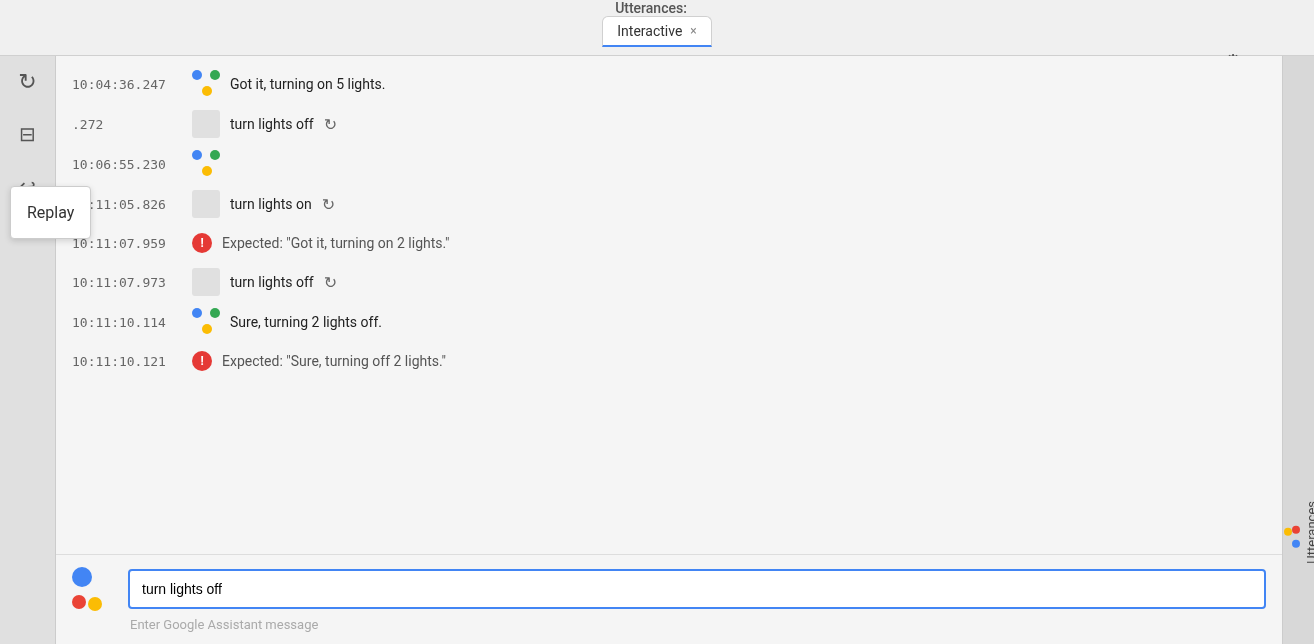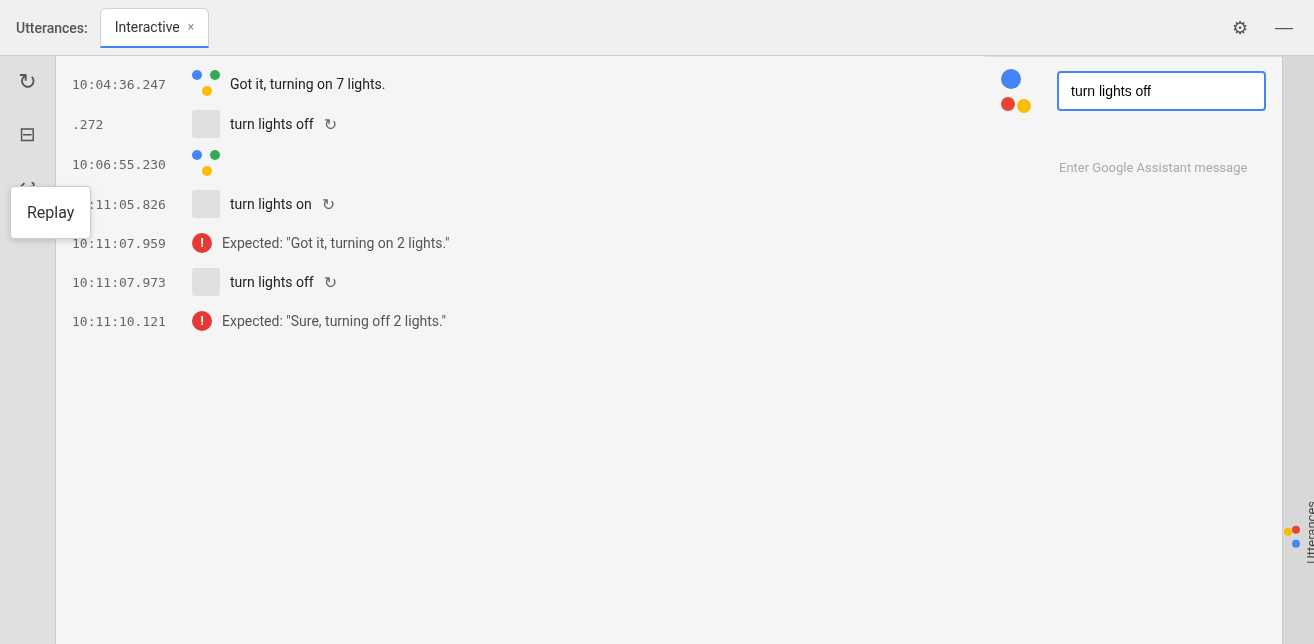--- a/index.html
+++ b/index.html
@@ -13,22 +13,23 @@
       flex-direction: column;
     }
 
     
     .title-bar {
       display: flex;
       align-items: center;
       background: #f0f0f0;
       border-bottom: 1px solid #d0d0d0;
       height: 56px;
-      padding: 0 16px;
+      padding: 0 23px;
       flex-shrink: 0;
+      flex-direction: column;
     }
     .title-label {
       font-size: 14px;
       color: #555;
       margin-right: 12px;
       font-weight: 500;
     }
     .tab {
       display: flex;
       align-items: center;
@@ -114,20 +115,21 @@
       color: #333;
       box-shadow: 0 2px 6px rgba(0,0,0,0.15);
       z-index: 100;
       white-space: nowrap;
     }
 
     
     .content-area {
       flex: 1;
       display: flex;
+      flex-direction: column;
       overflow: hidden;
       background: #f5f5f5;
     }
 
     
     .messages-list {
       flex: 1;
       overflow-y: auto;
       padding: 8px 0;
     }
@@ -205,21 +207,20 @@
       border: 2px solid #4285f4;
       border-radius: 4px;
       font-size: 14px;
       outline: none;
       background: white;
     }
     .input-hint {
       font-size: 13px;
       color: #aaa;
       padding-left: 58px;
-      margin-top: 41px;
     }
 
     
     .right-sidebar {
       width: 32px;
       background: #d8d8d8;
       display: flex;
       align-items: flex-end;
       justify-content: center;
       padding-bottom: 80px;
@@ -315,21 +316,21 @@
 
     <div class="messages-list">
 
       <div class="message-row">
         <span class="timestamp">10:04:36.247</span>
         <div class="ga-dots">
           <div class="dot dot-blue"></div>
           <div class="dot dot-green"></div>
           <div class="dot dot-yellow"></div>
         </div>
-        <span class="message-text">Got it, turning on 7 lights.</span>
+        <span class="message-text">Got it, turning on 5 lights.</span>
       </div>
 
       <div class="message-row">
         <span class="timestamp">.272</span>
         <div class="avatar-placeholder"></div>
         <span class="message-text">
           <span class="inline-replay">
             turn lights off
             <button class="replay-btn">↻</button>
           </span>
@@ -367,20 +368,29 @@
         <span class="timestamp">10:11:07.973</span>
         <div class="avatar-placeholder"></div>
         <span class="message-text">
           <span class="inline-replay">
             turn lights off
             <button class="replay-btn">↻</button>
           </span>
         </span>
       </div>
 
+      <div class="message-row">
+        <span class="timestamp">10:11:10.114</span>
+        <div class="ga-dots">
+          <div class="dot dot-blue"></div>
+          <div class="dot dot-green"></div>
+          <div class="dot dot-yellow"></div>
+        </div>
+        <span class="message-text">Sure, turning 2 lights off.</span>
+      </div>
 
       <div class="message-row">
         <span class="timestamp">10:11:10.121</span>
         <div class="error-icon">!</div>
         <span class="message-text error">Expected: "Sure, turning off 2 lights."</span>
       </div>
 
     </div>
 
     <div class="input-area">

